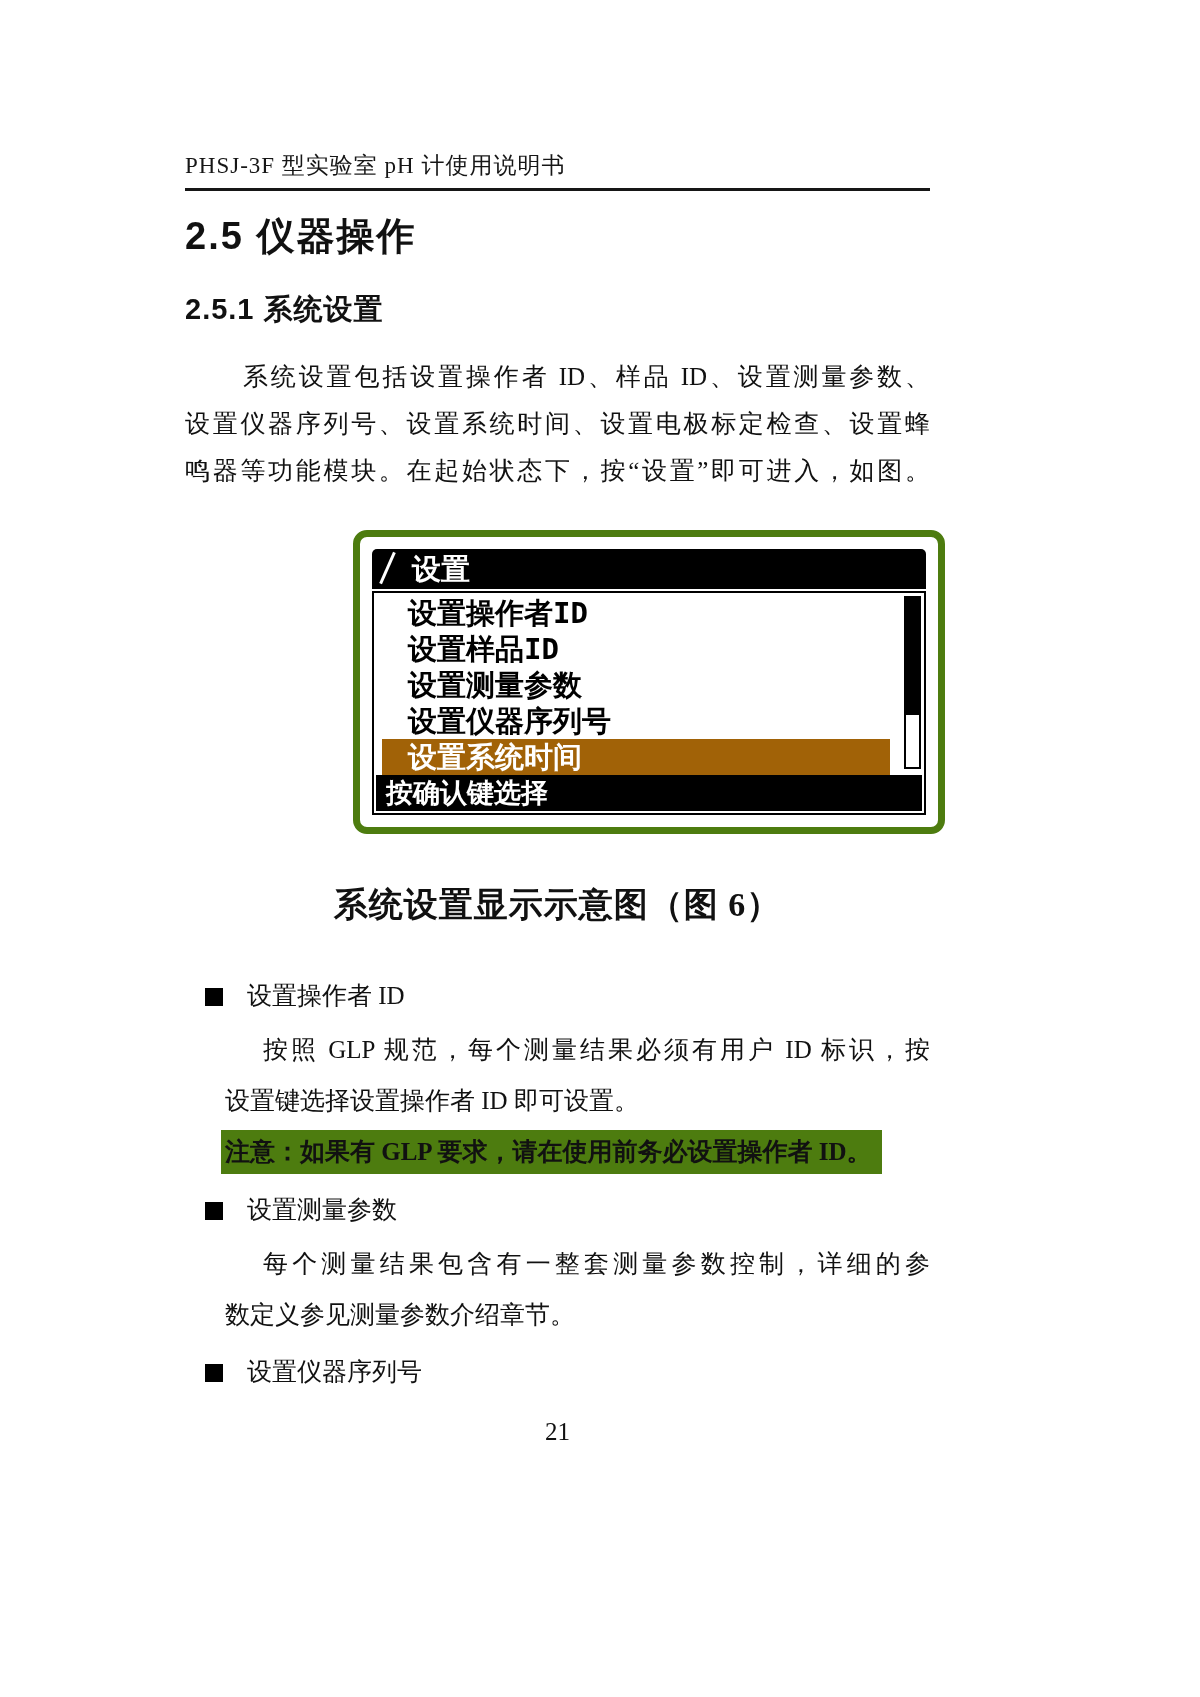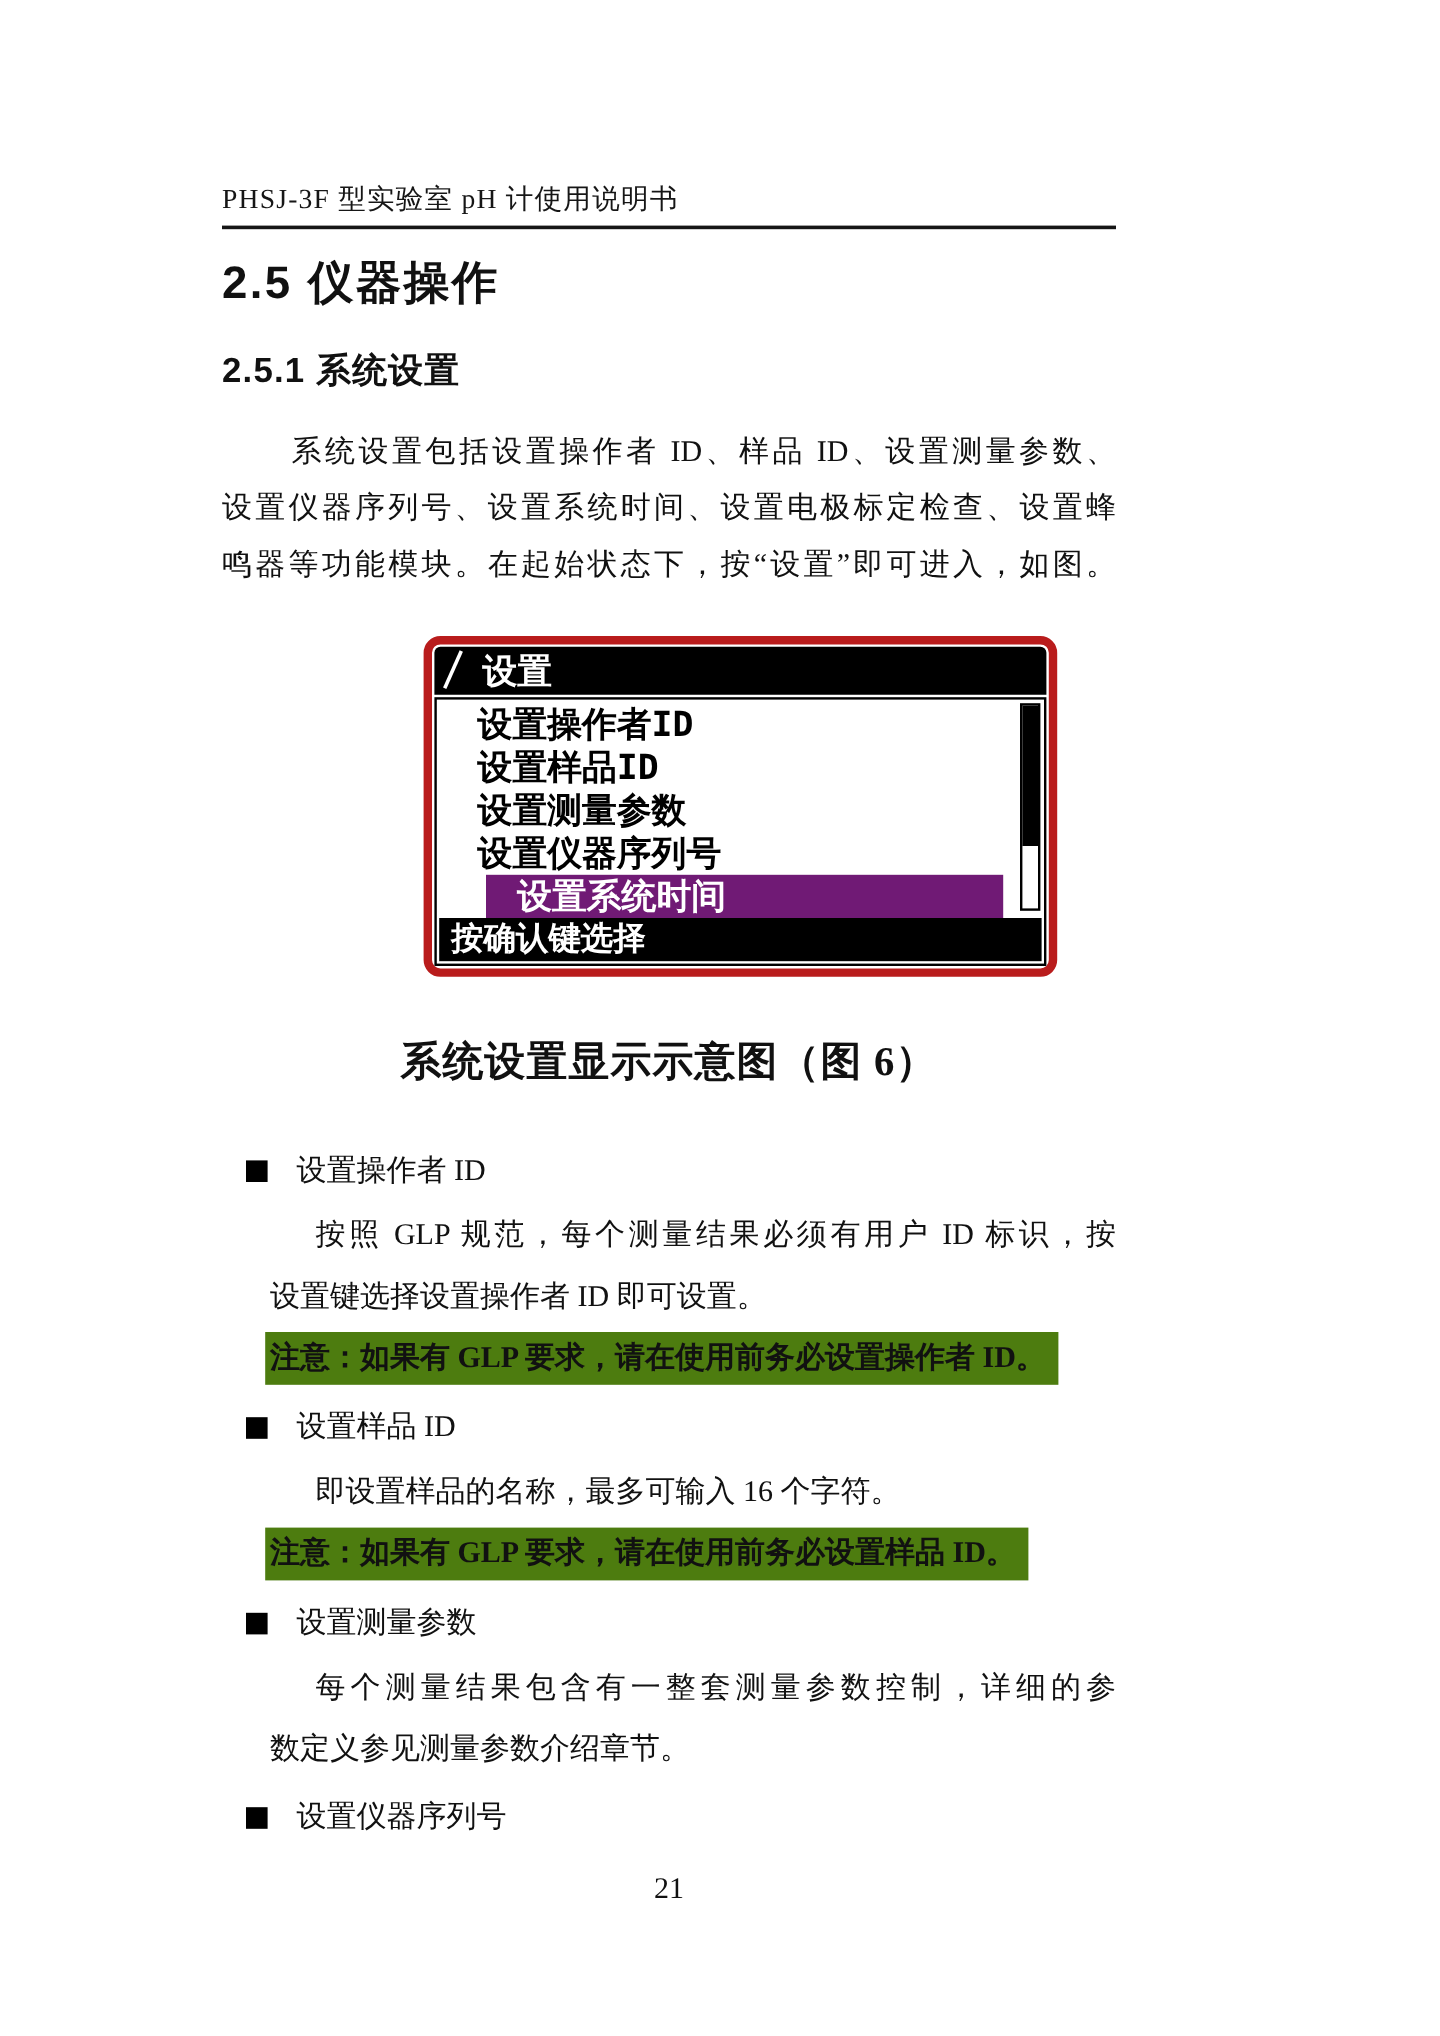--- a/index.html
+++ b/index.html
@@ -29,23 +29,23 @@
   }
 
   
   .intro { margin-top: 26px; font-size: 25px; }
   .intro .line { line-height: 47px; }
   .line.fill { text-align: justify; text-align-last: justify; }
   .indent-first { padding-left: 58px; }
 
   
   .lcd {
-    margin: 36px 0 0 168px; width: 528px;
-    border: 7px solid #b91c1c; border-radius: 14px;
-    background: #fff; padding: 2px;
+    margin: 36px 0 0 168px; width: 592px;
+    border: 7px solid #4d7c0f; border-radius: 14px;
+    background: #fff; padding: 12px;
     font-family: "DejaVu Sans Mono", "Liberation Mono", monospace;
     font-weight: bold;
   }
   .lcd-titlebar {
     position: relative; height: 40px; background: #000; color: #fff;
     font-size: 29px; line-height: 40px; padding-left: 40px;
     border-radius: 5px 5px 0 0;
   }
   .lcd-notch {
     position: absolute; left: 14px; top: 2px; width: 3px; height: 34px;
@@ -53,21 +53,21 @@
   }
   .lcd-screen {
     margin-top: 2px; border: 2px solid #000; height: 224px; position: relative;
     background: #fff;
   }
   .lcd-menu { list-style: none; padding: 2px 34px 0 8px; }
   .lcd-menu li {
     font-size: 29px; line-height: 36px; padding-left: 26px; white-space: nowrap;
     color: #000000;
   }
-  .lcd-menu li.selected { background: #701a75; color: #fff; margin-left: 33px; }
+  .lcd-menu li.selected { background: #a16207; color: #fff; }
   .lcd-scrollbar {
     position: absolute; top: 3px; right: 3px; bottom: 44px; width: 17px;
     border: 2px solid #000; background: #fff;
   }
   .lcd-scrollbar-thumb { width: 100%; height: 69%; background: #000; }
   .lcd-statusbar {
     position: absolute; left: 2px; right: 2px; bottom: 2px; height: 36px;
     background: #000000; color: #fff; font-size: 27px; line-height: 36px;
     padding-left: 10px; white-space: nowrap;
   }
@@ -143,29 +143,20 @@
       <div class="bullet-row">
         <span class="bullet-square"></span><span>设置操作者 ID</span>
       </div>
       <div class="sec-par">
         <div class="line fill indent-sub">按照 GLP 规范，每个测量结果必须有用户 ID 标识，按</div>
         <div class="line">设置键选择设置操作者 ID 即可设置。</div>
       </div>
       <div class="note">注意：如果有 GLP 要求，请在使用前务必设置操作者 ID。</div>
     </div>
 
-    <div>
-      <div class="bullet-row">
-        <span class="bullet-square"></span><span>设置样品 ID</span>
-      </div>
-      <div class="sec-par">
-        <div class="line indent-sub">即设置样品的名称，最多可输入 16 个字符。</div>
-      </div>
-      <div class="note">注意：如果有 GLP 要求，请在使用前务必设置样品 ID。</div>
-    </div>
 
     <div>
       <div class="bullet-row">
         <span class="bullet-square"></span><span>设置测量参数</span>
       </div>
       <div class="sec-par">
         <div class="line fill indent-sub">每个测量结果包含有一整套测量参数控制，详细的参</div>
         <div class="line">数定义参见测量参数介绍章节。</div>
       </div>
     </div>

